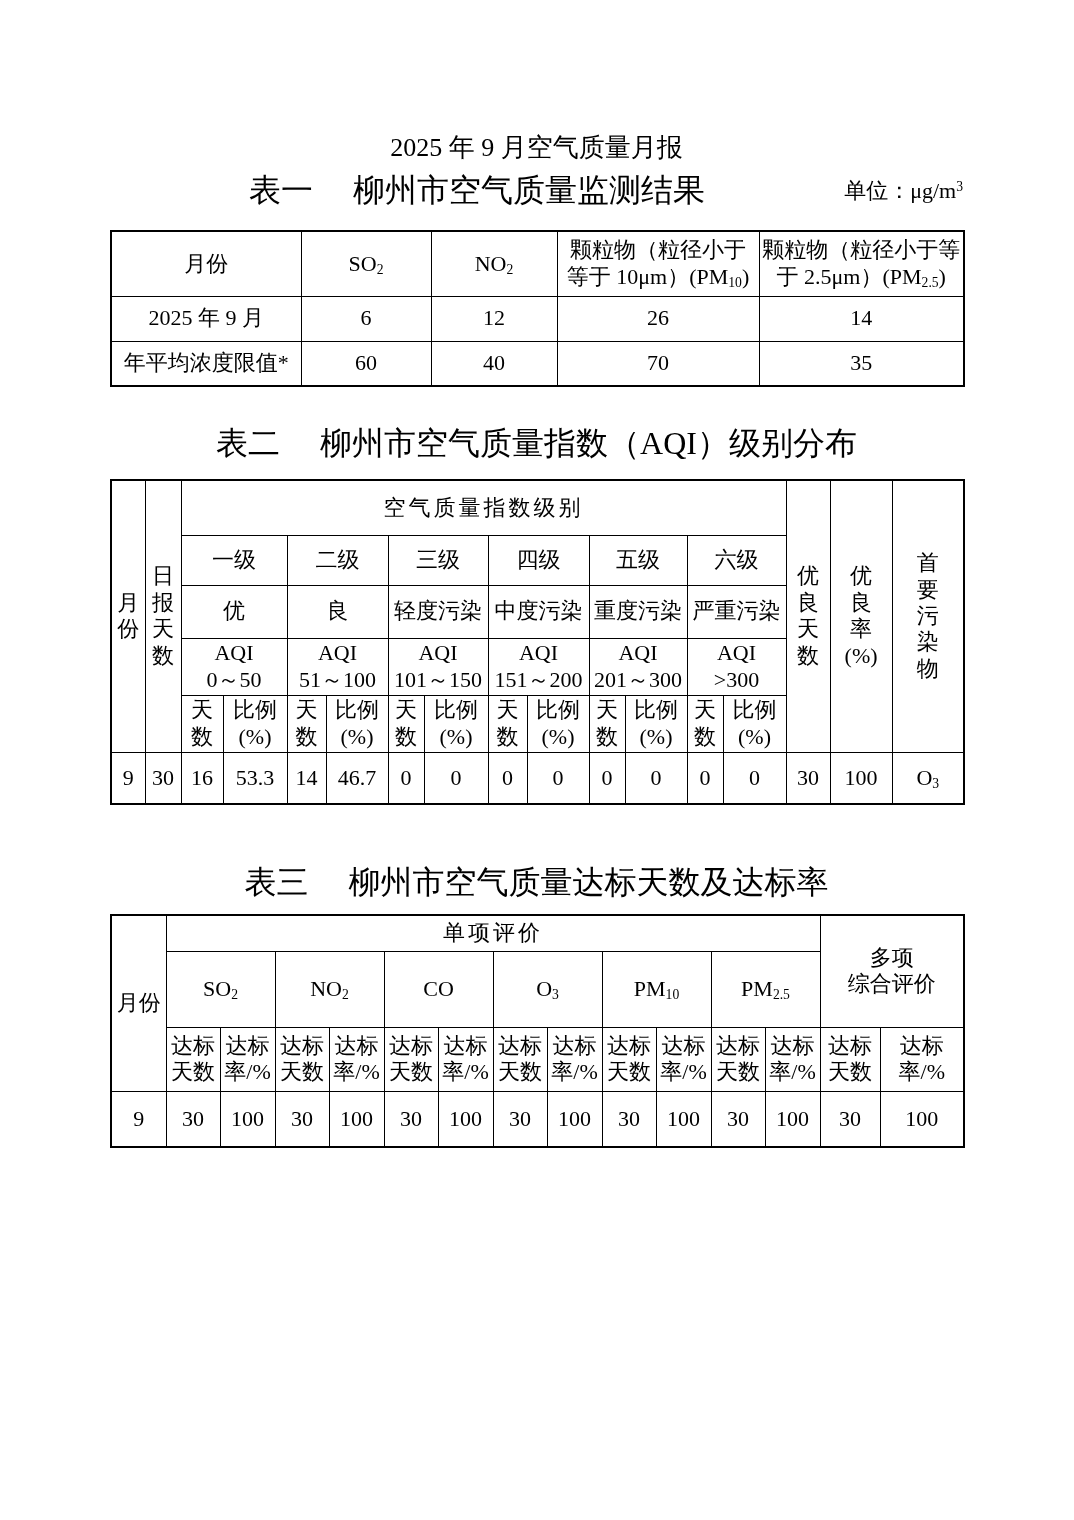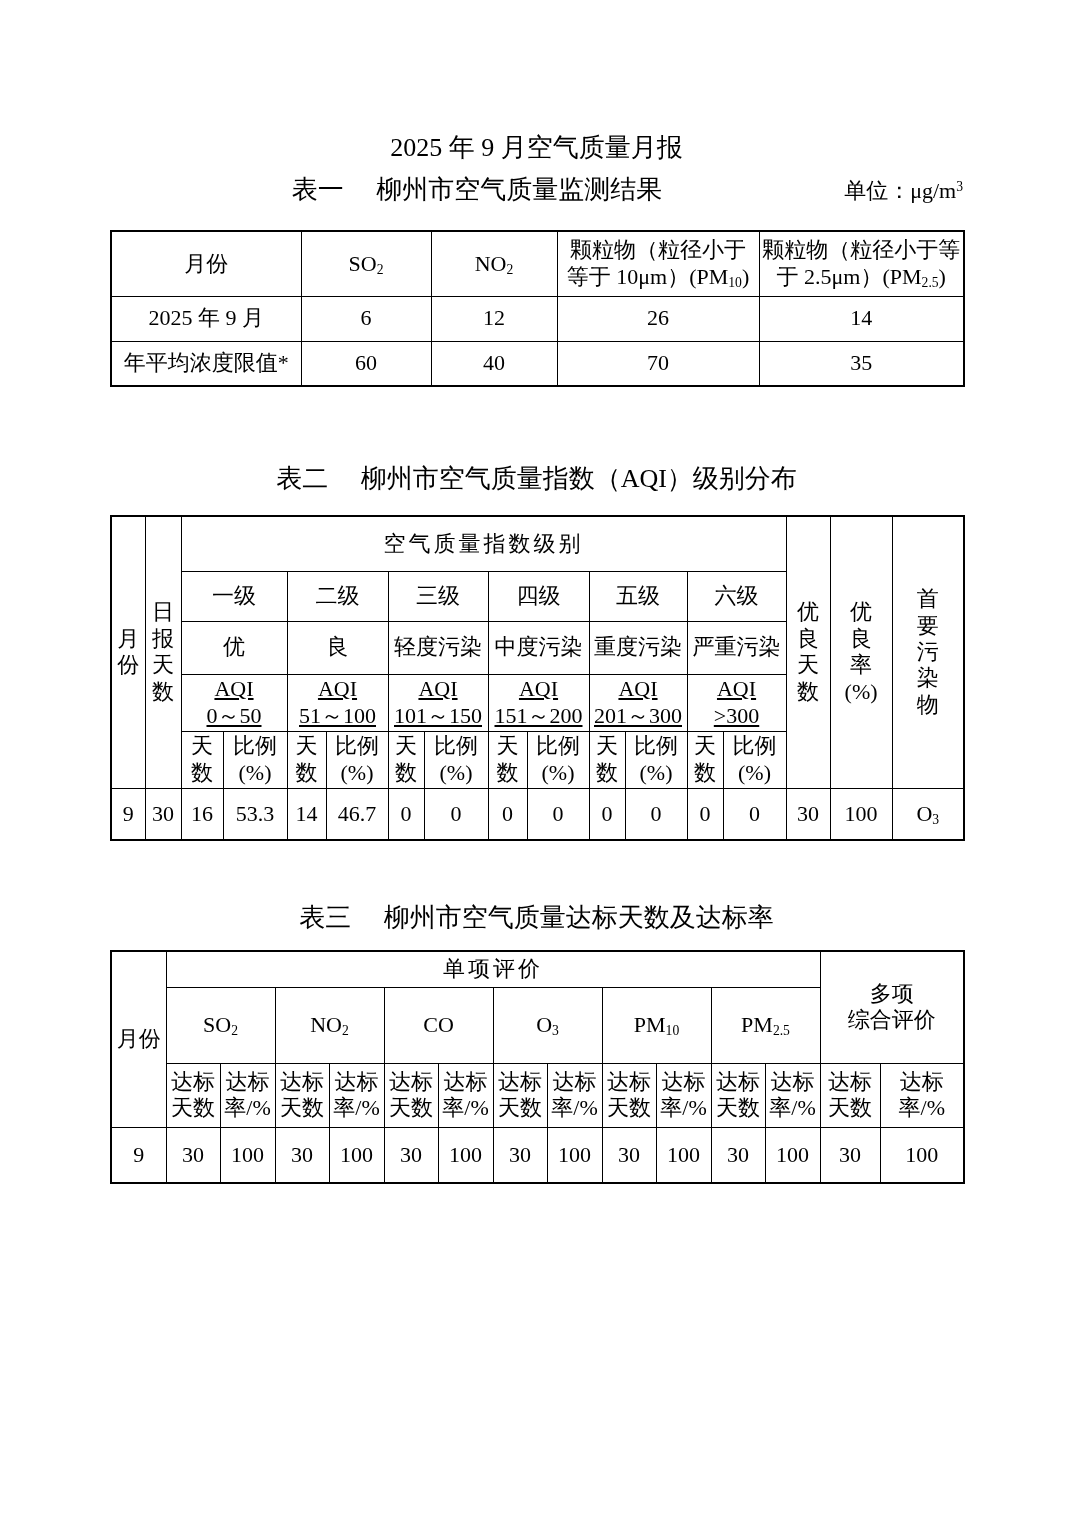--- a/index.html
+++ b/index.html
@@ -13,25 +13,25 @@
 
   .title { font-size:26px; font-weight:400; text-align:center; line-height:30px; }
 
   .intro {
     margin:14px 55px 0 55px;
     font-size:26px; line-height:52px;
     text-align:justify; text-indent:52px;
   }
 
   .cap-row { display:flex; align-items:flex-end; margin-top:11px; }
-  .cap { font-size:26px; line-height:32px; }
+  .cap { font-size:32px; line-height:32px; }
   .cap-flex { flex:1; text-align:center; }
   .unit { font-size:22px; line-height:30px; white-space:nowrap; }
   .cap-center { text-align:center; }
-  .cap2 { margin-top:76px; }
+  .cap2 { margin-top:40px; }
   .cap3 { margin-top:61px; }
 
   table.t {
     border-collapse:collapse; table-layout:fixed;
     width:853px; border:2px solid #000;
   }
   table.t td {
     border:1px solid #000;
     text-align:center; vertical-align:middle;
     font-size:22px; line-height:1.2;
@@ -39,21 +39,21 @@
   }
   .t1 { margin-top:24px; }
   .t2 { margin-top:20px; }
   .t3 { margin-top:16px; }
   .t1 tr.r1 { height:65px; }
   .t1 tr.r2 { height:45px; }
   .t1 tr.r3 { height:45px; }
   .t2 tr.r1 { height:55px; }
   .t2 tr.r2 { height:50px; }
   .t2 tr.r3 { height:53px; }
-  .t2 tr.r4 { height:57px;text-decoration:underline; }
+  .t2 tr.r4 { height:57px; }
   .t2 tr.r5 { height:57px; }
   .t2 tr.r6 { height:52px; }
   .t3 tr.r1 { height:36px; }
   .t3 tr.r2 { height:76px; }
   .t3 tr.r3 { height:64px;padding-left:28px; }
   .t3 tr.r4 { height:56px; }
 
   .pre { white-space:pre-line; }
   .small { font-size:21px; line-height:1.35; }
   .v { white-space:pre-line; line-height:1.5; font-size:22px; }

